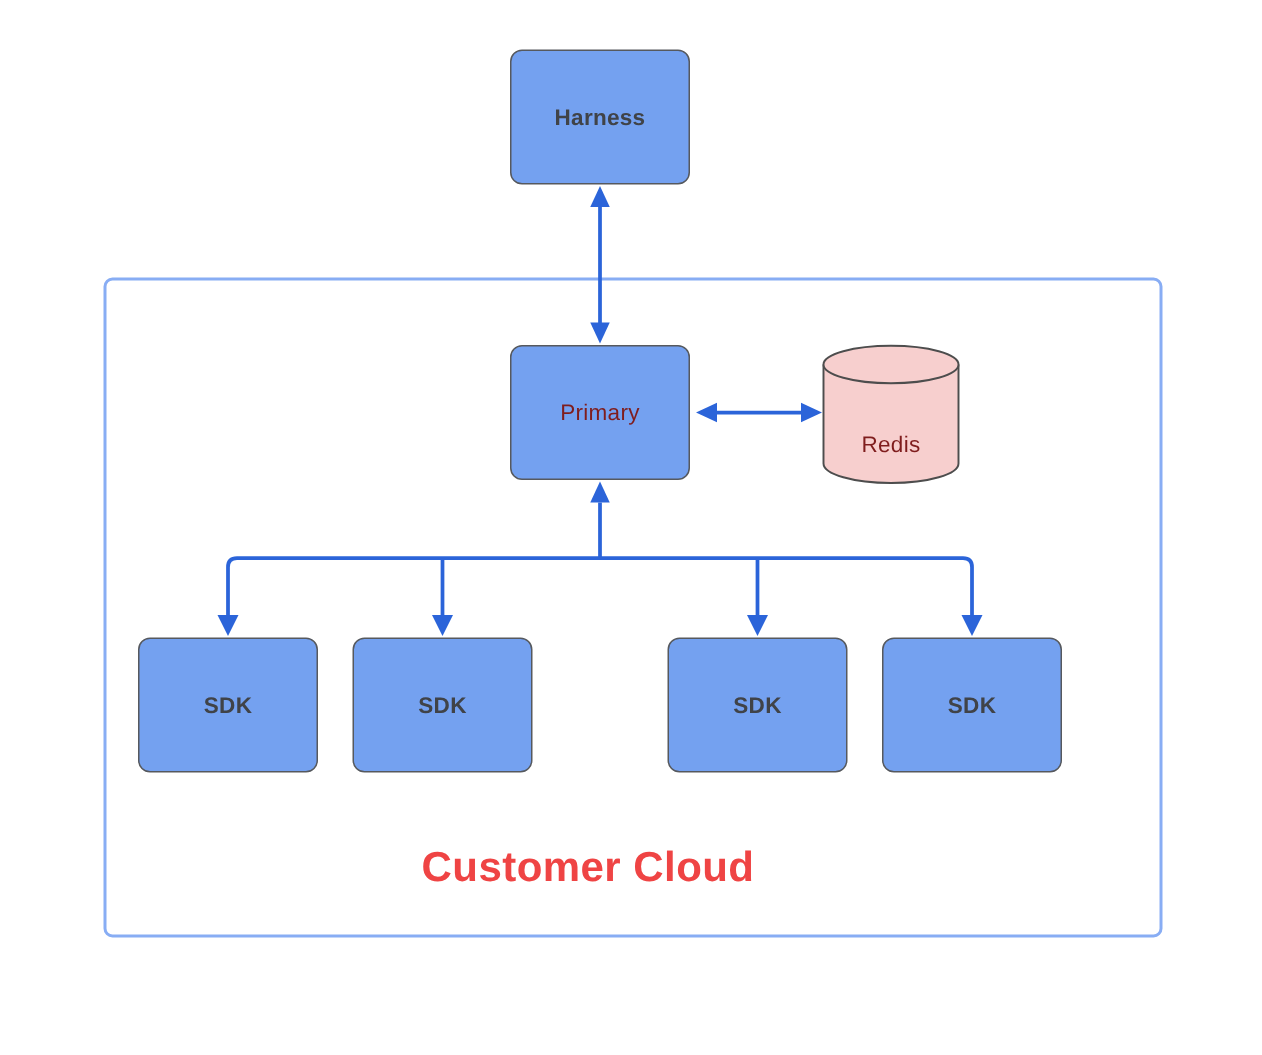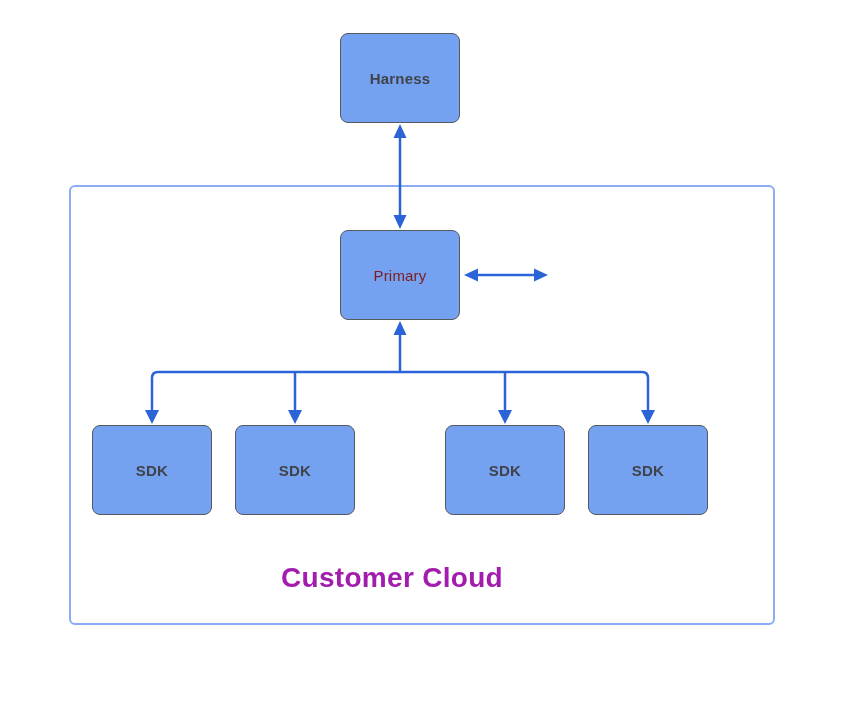--- a/index.html
+++ b/index.html
@@ -72,21 +72,21 @@
   }
   
   .container-caption {
     position: absolute;
     left: 242px;
     top: 562px;
     width: 300px;
     text-align: center;
     font-size: 28px;
     font-weight: bold;
-    color: #a21caf;
+    color: #ef4444;
     letter-spacing: 0.3px;
   }
   
   .connectors {
     position: absolute;
     left: 0;
     top: 0;
     width: 841px;
     height: 703px;
     pointer-events: none;
@@ -100,20 +100,27 @@
   <div class="container-box"></div>
 
   <div class="node harness">
     <span class="node-label bold">Harness</span>
   </div>
 
   <div class="node primary">
     <span class="node-label">Primary</span>
   </div>
 
+  <div class="redis">
+    <svg width="92" height="94" viewBox="0 0 92 94">
+      <path d="M1,14 L1,80 A45,13 0 0 0 91,80 L91,14" fill="#f7cfce" stroke="#4d4d4d" stroke-width="1.3"></path>
+      <ellipse cx="46" cy="14" rx="45" ry="12.5" fill="#f7cfce" stroke="#4d4d4d" stroke-width="1.3"></ellipse>
+    </svg>
+    <span class="node-label">Redis</span>
+  </div>
 
   <div class="node sdk1">
     <span class="node-label bold">SDK</span>
   </div>
   <div class="node sdk2">
     <span class="node-label bold">SDK</span>
   </div>
   <div class="node sdk3">
     <span class="node-label bold">SDK</span>
   </div>

